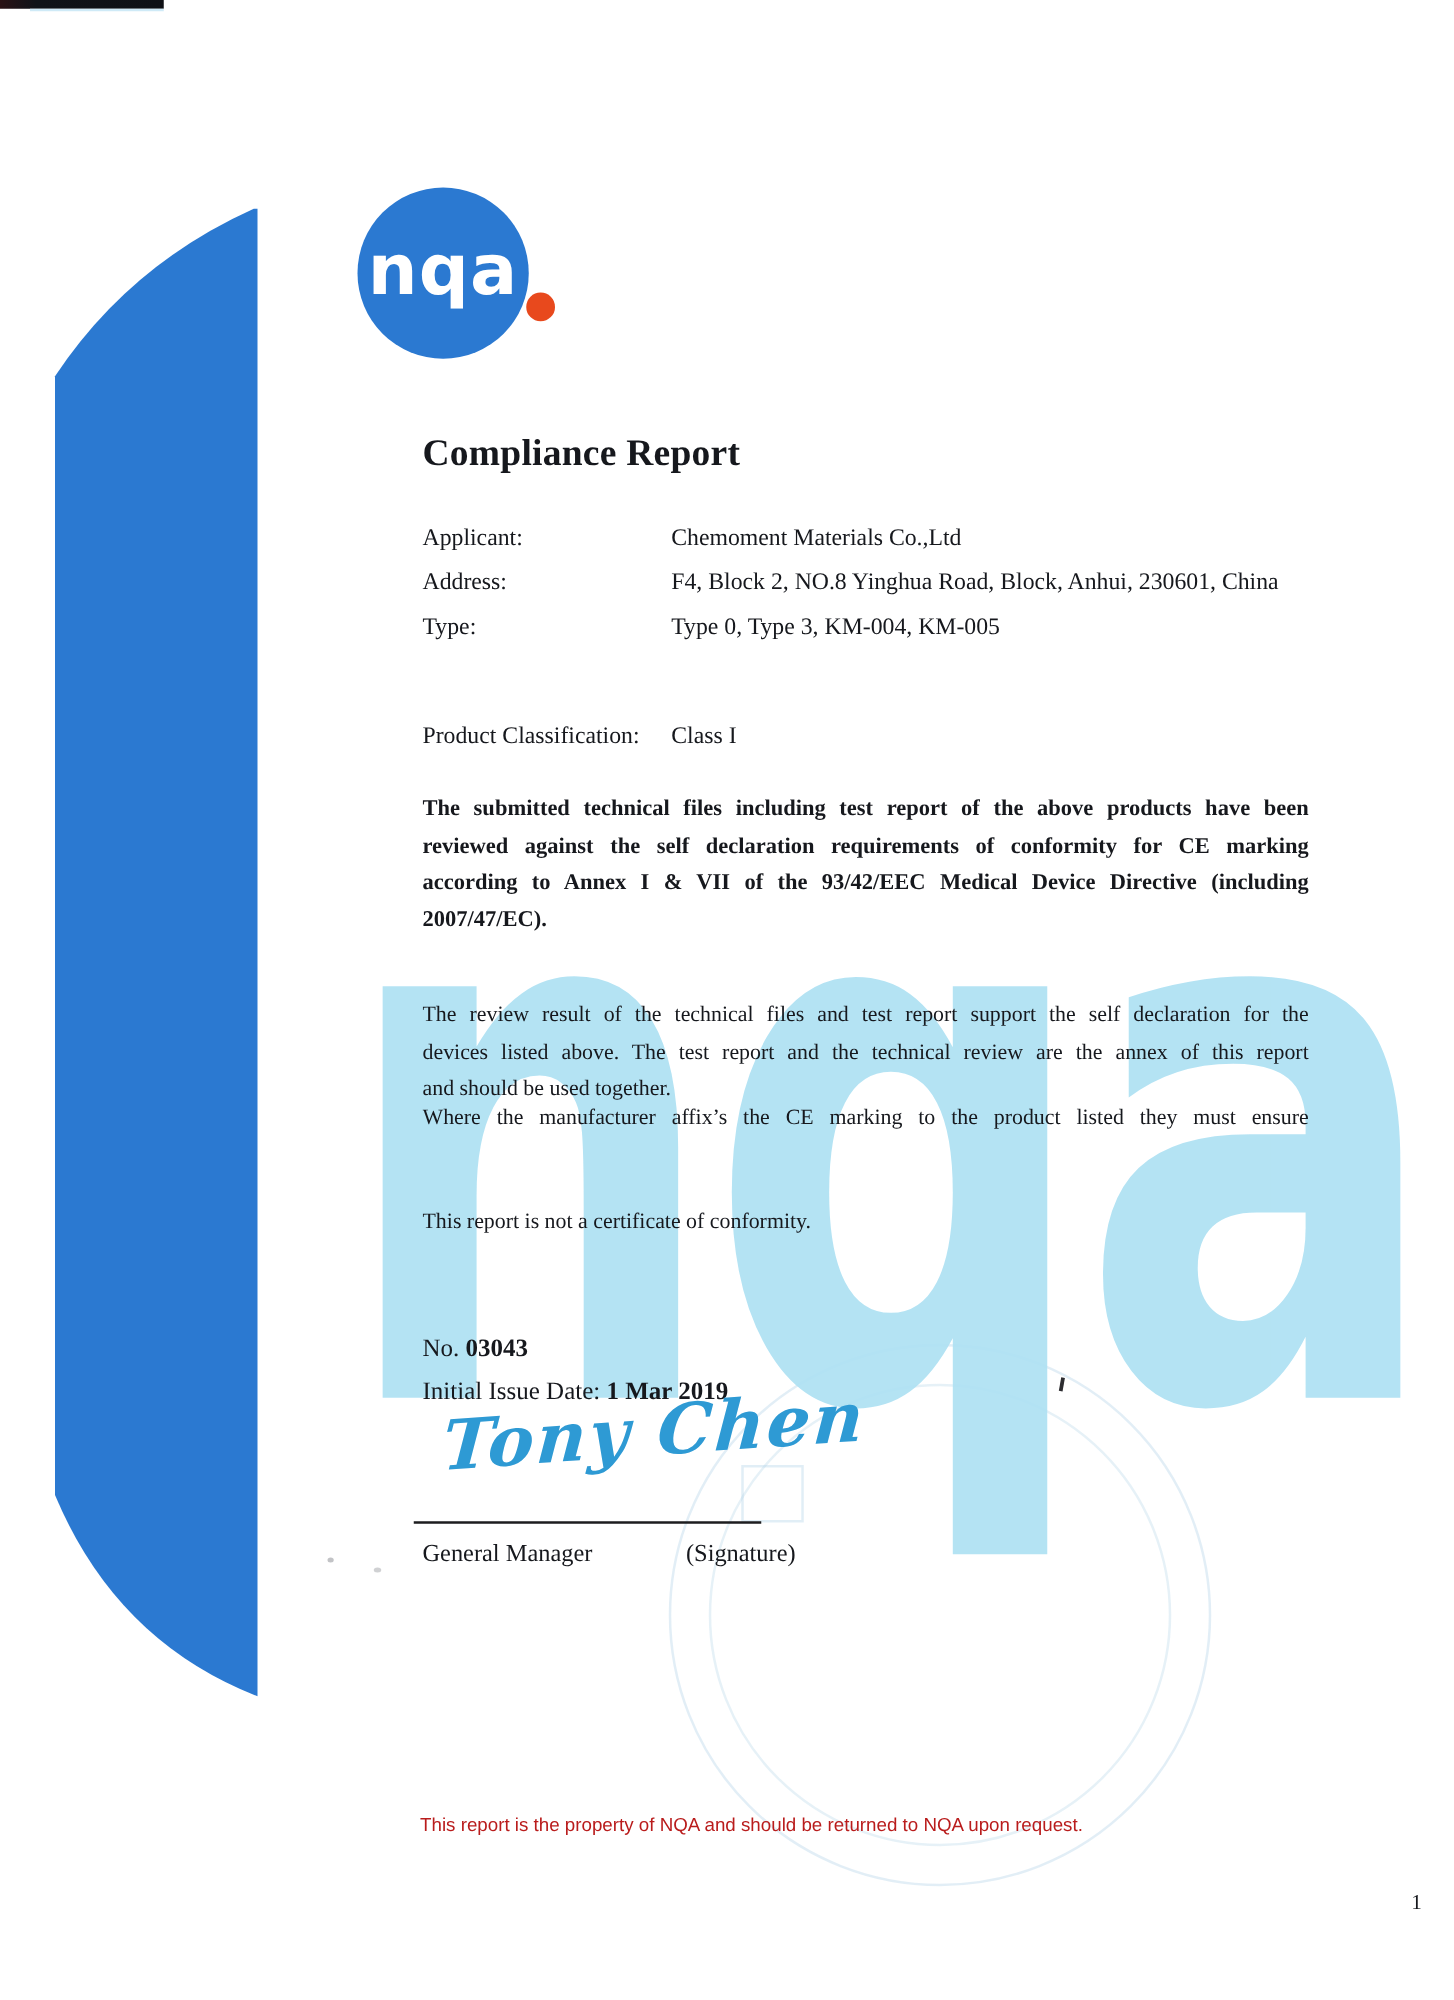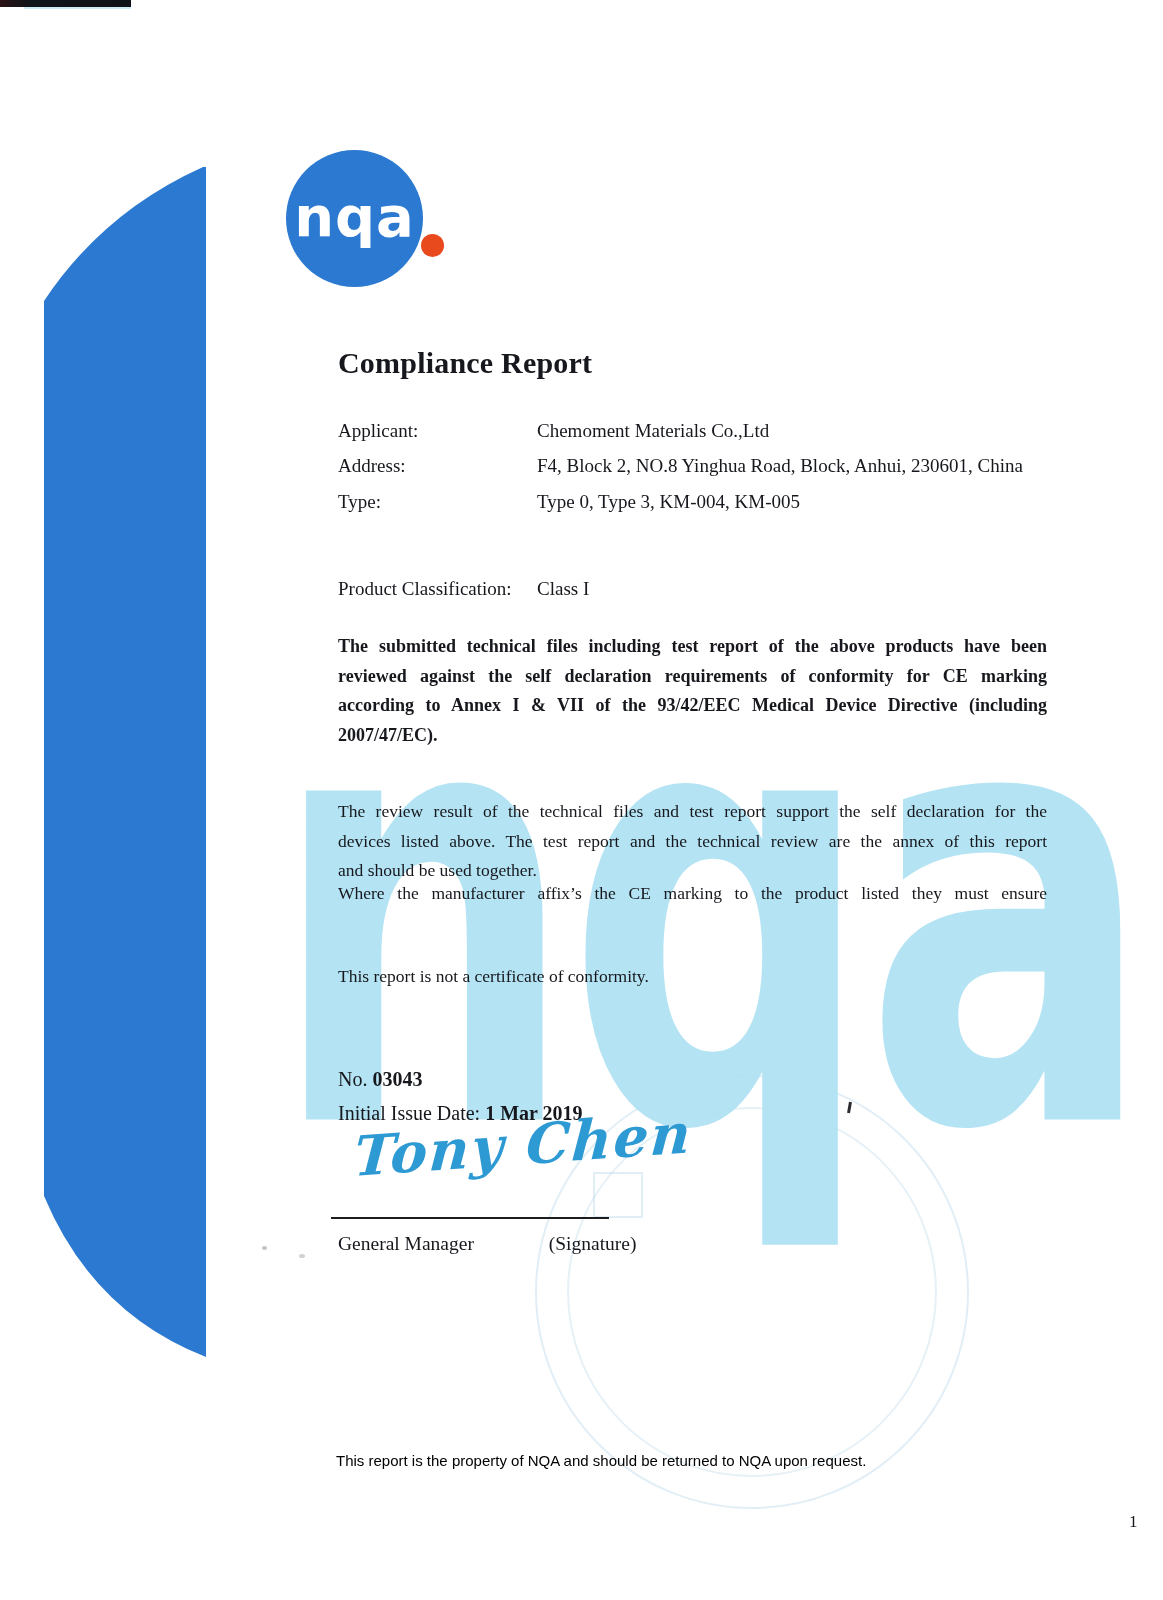--- a/index.html
+++ b/index.html
@@ -107,21 +107,21 @@
   }
   .signature-line{
     position:absolute;left:331px;top:1217px;width:278px;height:2px;background:#1d1d1f;
   }
   .signature-caption{position:absolute;left:338px;top:1233px;font-size:19.5px;}
   .signature-caption .sig-word{margin-left:70px;}
   
   .footer-note{
     position:absolute;left:336px;top:1452px;
     font-family:"Liberation Sans", sans-serif;
-    font-size:15px;color:#000000;
+    font-size:15px;color:#b91c1c;
   }
   .page-number{position:absolute;left:1129px;top:1512px;font-size:17px;}
   .speck-a{position:absolute;left:262px;top:1246px;width:5px;height:4px;border-radius:50%;background:rgba(120,122,128,.45);}
   .speck-b{position:absolute;left:299px;top:1254px;width:6px;height:4px;border-radius:50%;background:rgba(120,122,128,.35);}
 </style>
 </head>
 <body>
 
 <div class="page">
 

